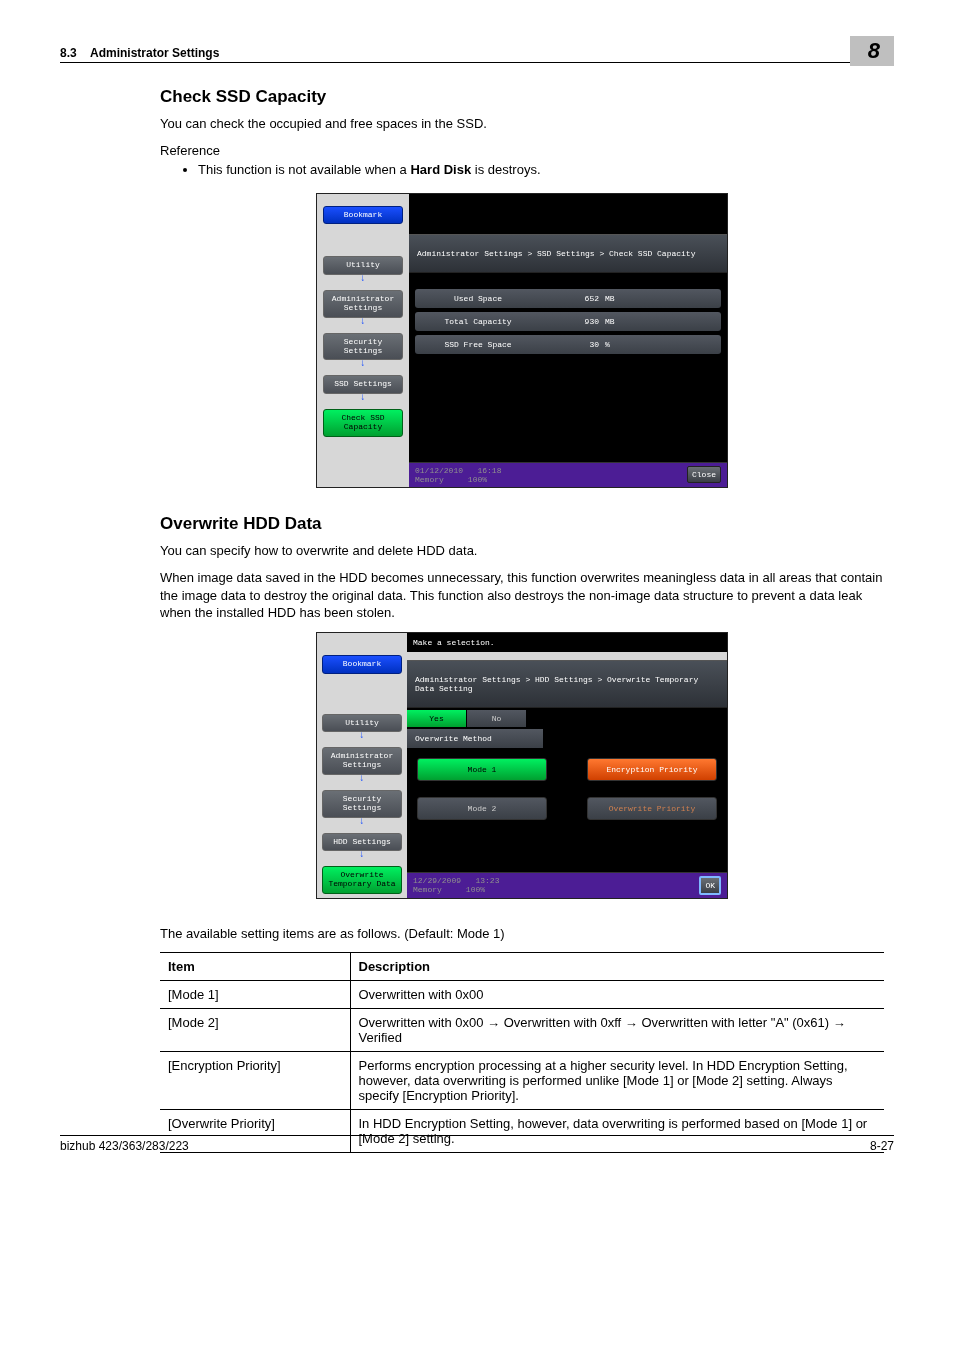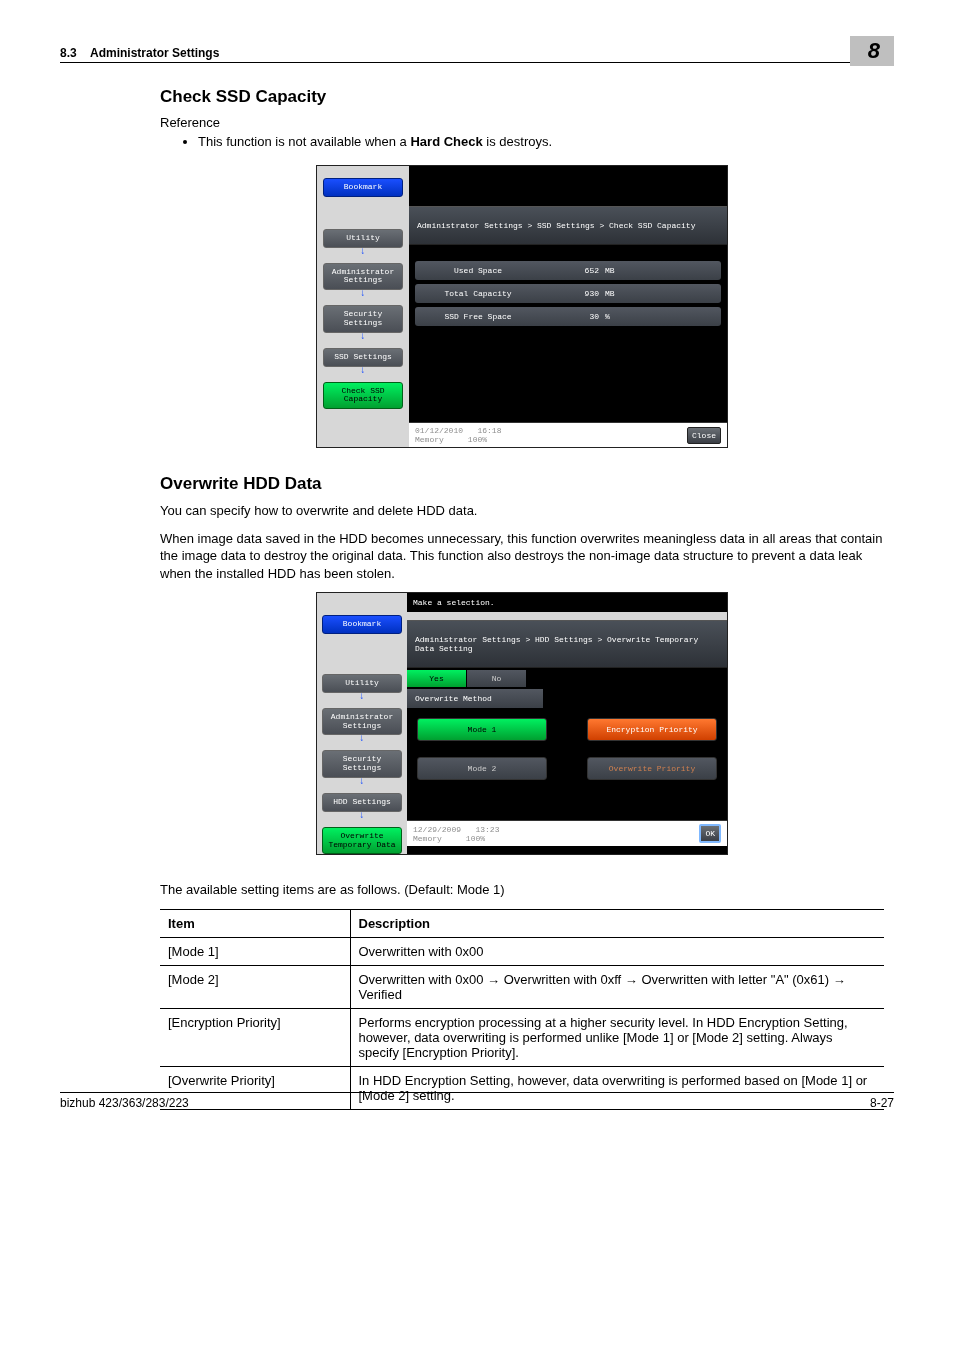--- a/index.html
+++ b/index.html
@@ -88,24 +88,25 @@
     margin-bottom: 4px;
     font-size: 8px;
     color: #fff;
     text-align: center;
     border-radius: 3px;
   }
   .data-row .lbl { text-align: center; }
   .data-row .val { text-align: right; }
   .data-row .unit { text-align: left; }
   .ui-footer {
-    background: #ffffff; color: #8f8f8f; font-size: 8px;
+    background: #4c1d95; color: #8f8f8f; font-size: 8px;
     display: flex; justify-content: space-between; align-items: center;
     padding: 3px 6px 3px 6px;
     border-top: 1px solid #333;
+    margin-top: 12px;
   }
   .close-btn, .ok-btn {
     background: linear-gradient(#6a6f75,#3a3e45);
     color: #fff; padding: 3px 4px; border: 1px solid #222;
     font-size: 8px; border-radius: 2px;
   }
   .ok-btn { border: 2px solid #7fb8ff; }
 
   
   .ui2-main { flex:1; background:#000; min-height:255px; position:relative; }
@@ -165,24 +166,25 @@
 <div class="header-row">
   <div class="header-left">
     <span>8.3</span>&nbsp;&nbsp;&nbsp;&nbsp;<span>Administrator Settings</span>
   </div>
   <div class="chapter-box">8</div>
 </div>
 
 <div class="content">
 
   <h2 class="sect">Check SSD Capacity</h2>
+  <p class="body">You can check the occupied and free spaces in the SSD.</p>
   <p class="ref">Reference</p>
   <ul class="bullet">
     <li>
-      <span>This function is not available when a </span><b>Hard Check</b><span> is destroys.</span>
+      <span>This function is not available when a </span><b>Hard Disk</b><span> is destroys.</span>
     </li>
   </ul>
 
   <div class="ui">
     <div class="ui-top">
       <div class="ui-side">
         <div class="side-btn bookmark">Bookmark</div>
         <div style="height:26px"></div>
         <div class="side-btn">Utility</div>
         <div class="side-arrow">↓</div>

